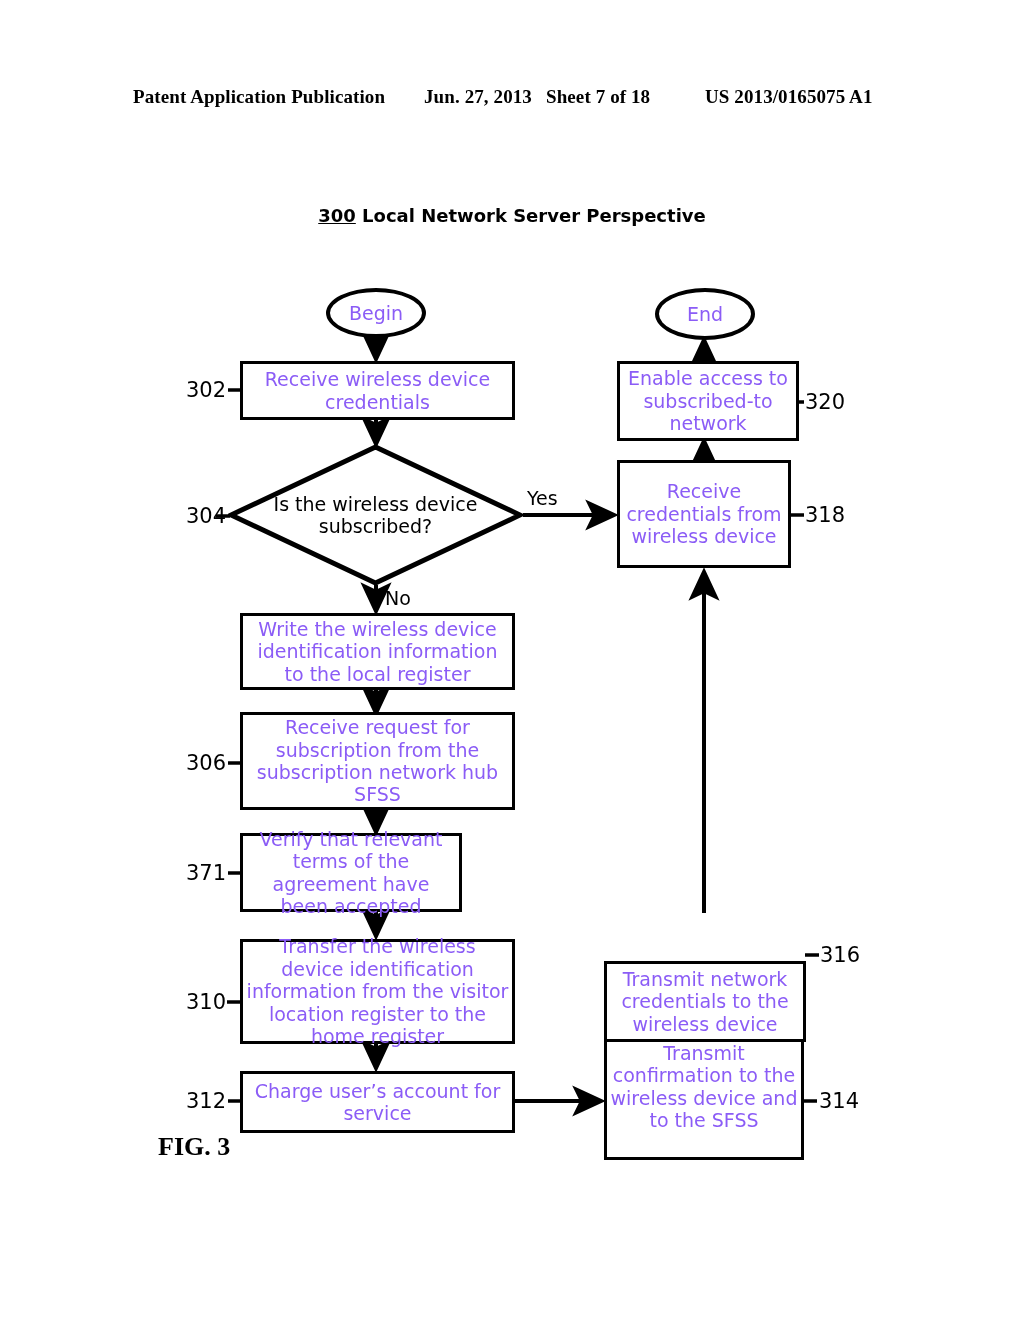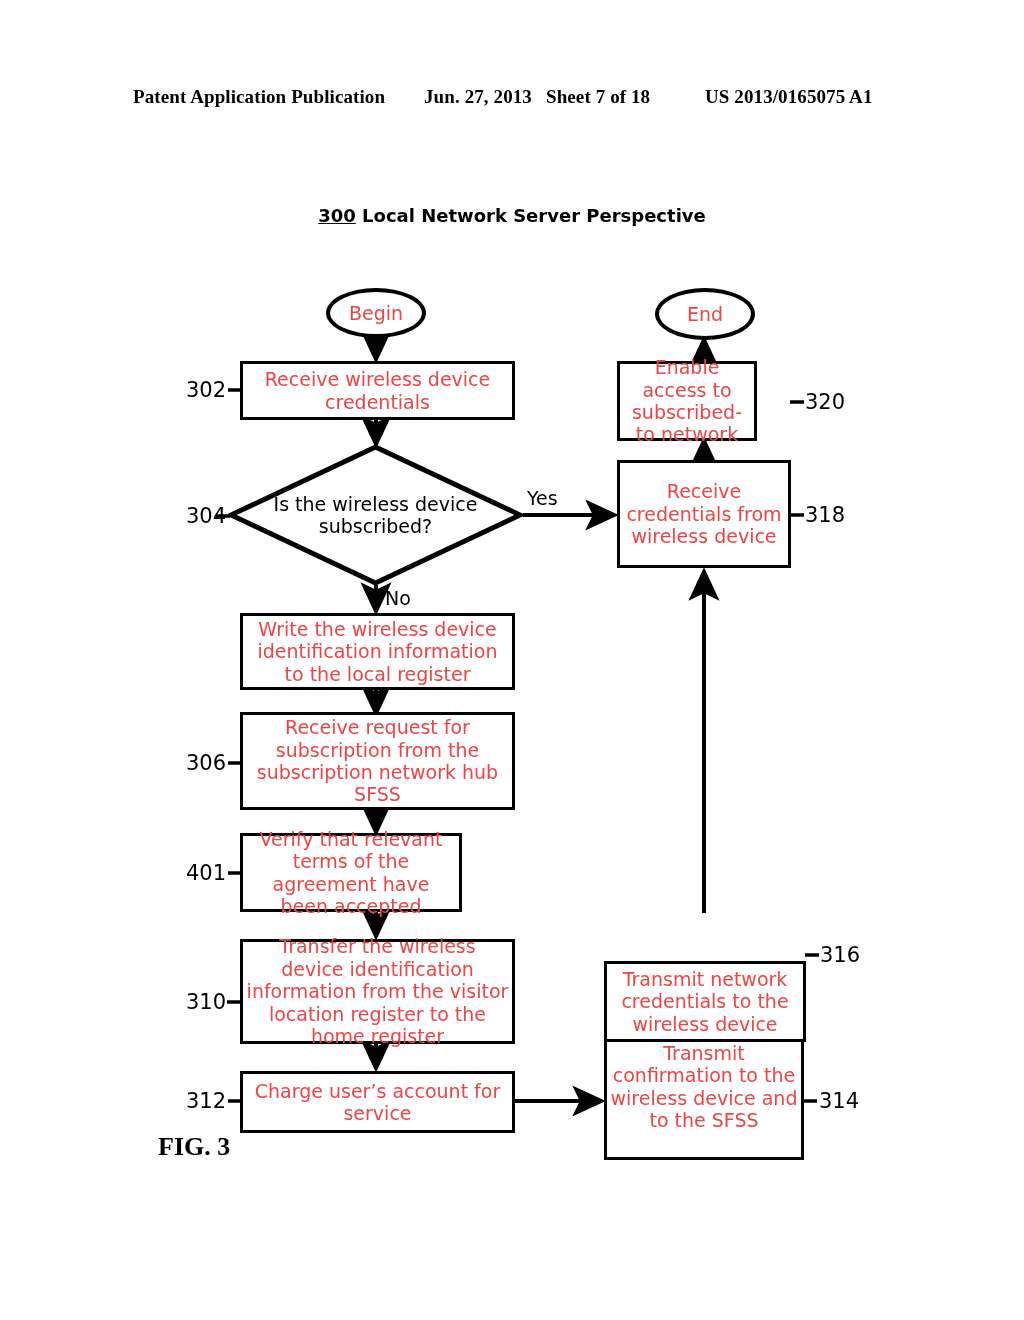--- a/index.html
+++ b/index.html
@@ -70,21 +70,21 @@
     position: absolute;
     box-sizing: border-box;
     display: flex;
     align-items: center;
     justify-content: center;
     text-align: center;
     font-family: "DejaVu Sans", sans-serif;
     font-size: 19px;
     line-height: 1.18;
     background: #ffffff;
-    color: #ef4444;
+    color: #8b5cf6;
   }
   .node.process {
     border: 3px solid #000000;
   }
   .node.terminator {
     border: 4px solid #000000;
     border-radius: 50%;
   }
   .node.clip {
     overflow: hidden;
@@ -219,21 +219,21 @@
 </div>
 
 <div class="node process clip" style="left:240px; top:712px; width:275px; height:98px;">
   <span class="txt">Receive request for subscription from the subscription network hub SFSS</span>
 </div>
 <div class="ref-num" style="left:186px; top:751px;">306</div>
 
 <div class="node process" style="left:240px; top:833px; width:222px; height:79px;">
   <span class="txt">Verify that relevant terms of the agreement have been   accepted</span>
 </div>
-<div class="ref-num" style="left:186px; top:861px;">401</div>
+<div class="ref-num" style="left:186px; top:861px;">371</div>
 
 <div class="node process" style="left:240px; top:939px; width:275px; height:105px;">
   <span class="txt">Transfer the wireless device identification information from the visitor location register to the home register</span>
 </div>
 <div class="ref-num" style="left:186px; top:990px;">310</div>
 
 <div class="node process" style="left:240px; top:1071px; width:275px; height:62px;">
   <span class="txt">Charge user’s account for service</span>
 </div>
 <div class="ref-num" style="left:186px; top:1089px;">312</div>
@@ -246,18 +246,18 @@
 <div class="node process" style="left:604px; top:913px; width:202px; height:81px;margin-top:48px;">
   <span class="txt">Transmit network credentials to the wireless device</span>
 </div>
 <div class="ref-num" style="left:820px; top:943px;">316</div>
 
 <div class="node process" style="left:617px; top:460px; width:174px; height:108px;">
   <span class="txt">Receive credentials from wireless device</span>
 </div>
 <div class="ref-num" style="left:805px; top:503px;">318</div>
 
-<div class="node process" style="left:617px; top:361px; width:140px; height:80px;">
+<div class="node process" style="left:617px; top:361px; width:182px; height:80px;">
   <span class="txt">Enable access to subscribed-to network</span>
 </div>
 <div class="ref-num" style="left:805px; top:390px;">320</div>
 
 <div id="fig-number">FIG. 3</div>
 
 </body></html>

